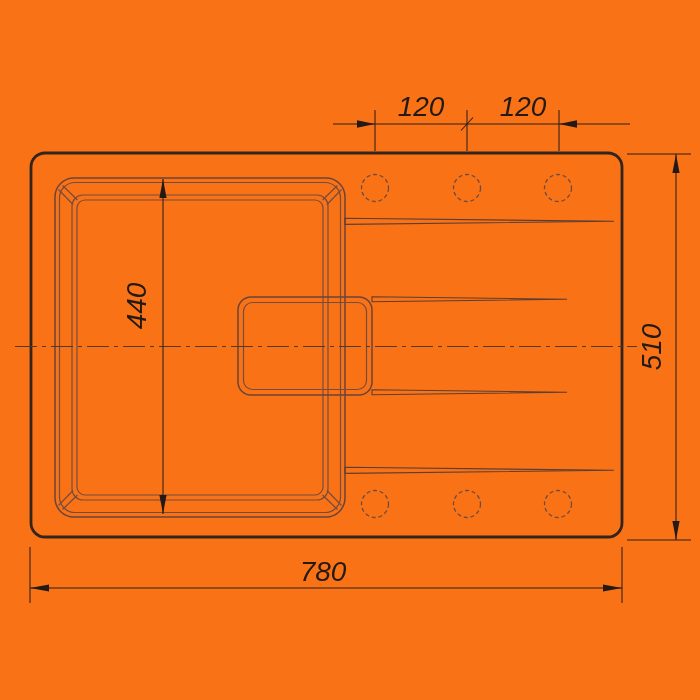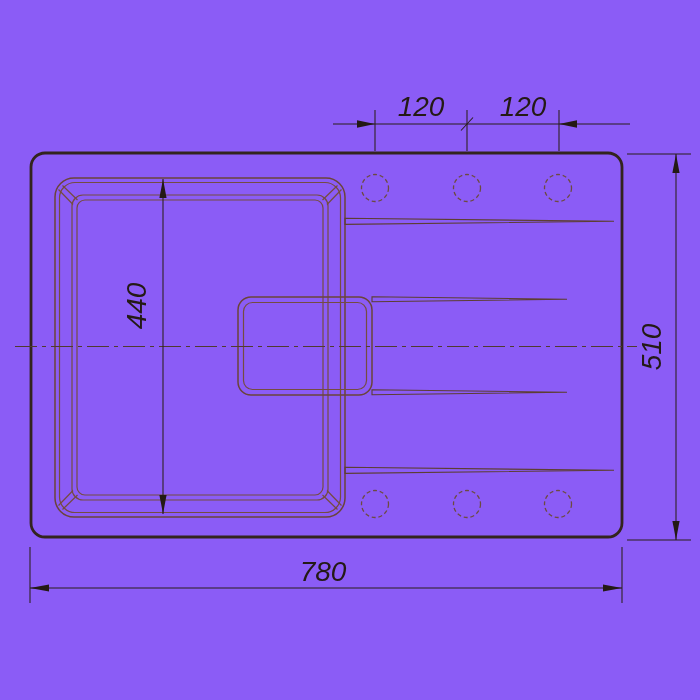--- a/index.html
+++ b/index.html
@@ -1,19 +1,19 @@
 <!DOCTYPE html>
 <html><head>
 <meta charset="utf-8">
 <style>
   html,body{margin:0;padding:0;background:#ffffff;}
   .canvas{
     position:relative;
     width:700px;height:700px;
-    background:#8b5cf6;
+    background:#f97316;
     font-family:"Liberation Sans", sans-serif;
     overflow:hidden;
   }
   svg{display:block;}
   .thick{stroke:#33241e;stroke-width:2.8;fill:none;}
   .thin{stroke:#754c41;stroke-width:1.2;fill:none;}
   .thin-strong{stroke:#6b443a;stroke-width:1.5;fill:none;}
   .groove{stroke:#5d3e33;stroke-width:1.1;fill:none;}
   .hole{stroke:#6d4b40;stroke-width:1.3;fill:none;stroke-dasharray:4 2.8;}
   .cl{stroke:#503a30;stroke-width:1;fill:none;stroke-dasharray:22 5 4 5;}

